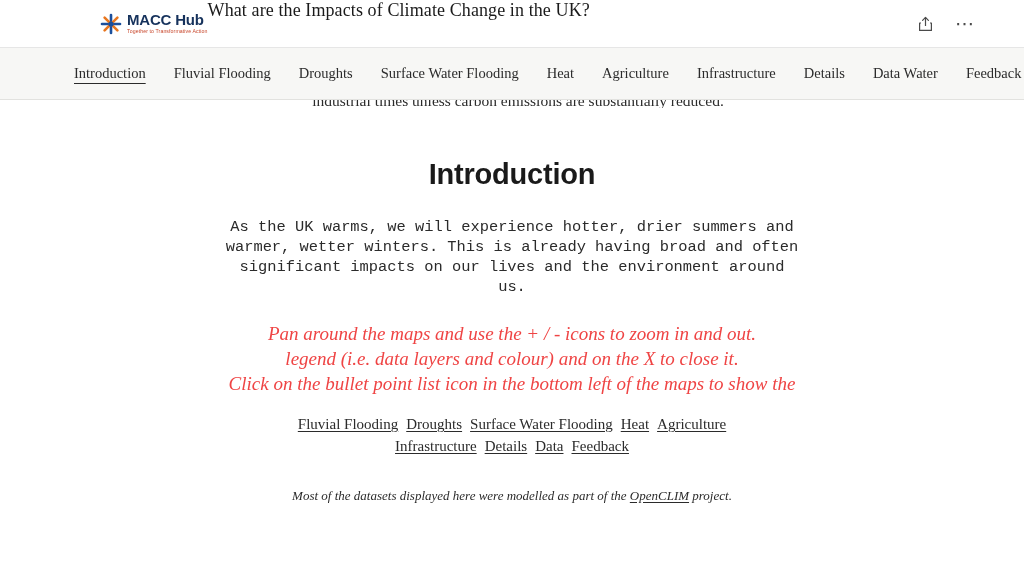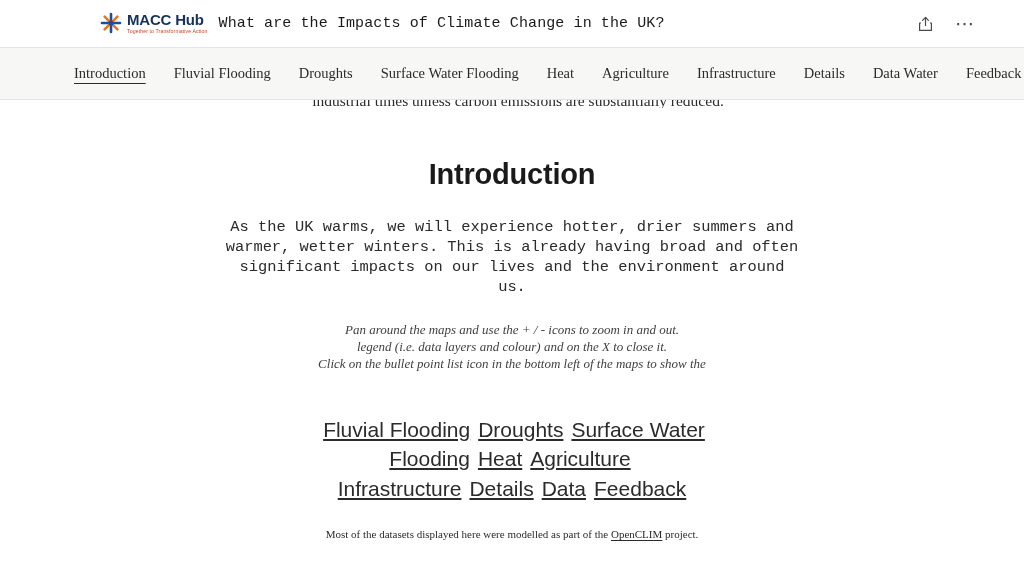--- a/index.html
+++ b/index.html
@@ -12,21 +12,20 @@
     font-family: "Liberation Sans", sans-serif;
     overflow: hidden;
   }
 
   
   .topbar {
     position: relative;
     height: 48px;
     background: #ffffff;
     display: flex;
-    align-items: center;
     border-bottom: 1px solid #e6e6e6;
   }
   .logo-wrap {
     display: flex;
     align-items: center;
     margin-left: 100px;
     gap: 5px;
   }
   .logo-mark {
     width: 22px;
@@ -46,23 +45,22 @@
     color: #16325c;
     letter-spacing: -0.2px;
   }
   .logo-sub {
     font-size: 5.2px;
     color: #c8472c;
     letter-spacing: 0.1px;
     margin-top: 2px;
   }
   .story-title {
-    margin-left: 11px;
-    font-family: Liberation Mono, monospace;
-    font-size: 15px;
+    font-family: Liberation Serif, serif;
+    font-size: 18px;
     color: #1a1a1a;
     letter-spacing: 0.1px;
   }
   .topbar-actions {
     position: absolute;
     right: 48px;
     top: 0;
     height: 48px;
     display: flex;
     align-items: center;
@@ -144,45 +142,46 @@
   p.para {
     font-family: Liberation Mono, monospace;
     font-size: 15.4px;
     line-height: 1.3;
     color: #2b2b2b;
     margin: 0 0 19px 0;
   }
   .tips {
     font-family: "Liberation Serif", serif;
     font-style: italic;
-    font-size: 13px;
+    font-size: 19px;
     line-height: 1.32;
-    color: #404040;
+    color: #ef4444;
     margin-top: 24px;
     margin-bottom: 0;
   }
   .tips .tip-line { display: block; }
   .linkrow {
-    margin-top: 42px;
-    font-family: Liberation Sans, sans-serif;
-    font-size: 21px;
+    margin-top: 18px;
+    font-family: Liberation Serif, serif;
+    font-size: 15px;
     color: #2b2b2b;
     line-height: 1.42;
   }
   .linkrow a {
     color: #2b2b2b;
     text-decoration: underline;
     text-underline-offset: 2px;
     margin: 0 4px;
     cursor: pointer;
   }
   .credit {
-    margin-top: 24px;
-    font-family: "Liberation Serif", serif;
-    font-size: 11px;
+    margin-top: 31px;
+    font-family: "Liberation Serif", serif;
+    font-style: italic;
+    font-size: 13px;
     color: #2b2b2b;
   }
   .credit a {
     color: #2b2b2b;
     text-decoration: underline;
     text-underline-offset: 2px;
     cursor: pointer;
   }
 </style>
 </head>

